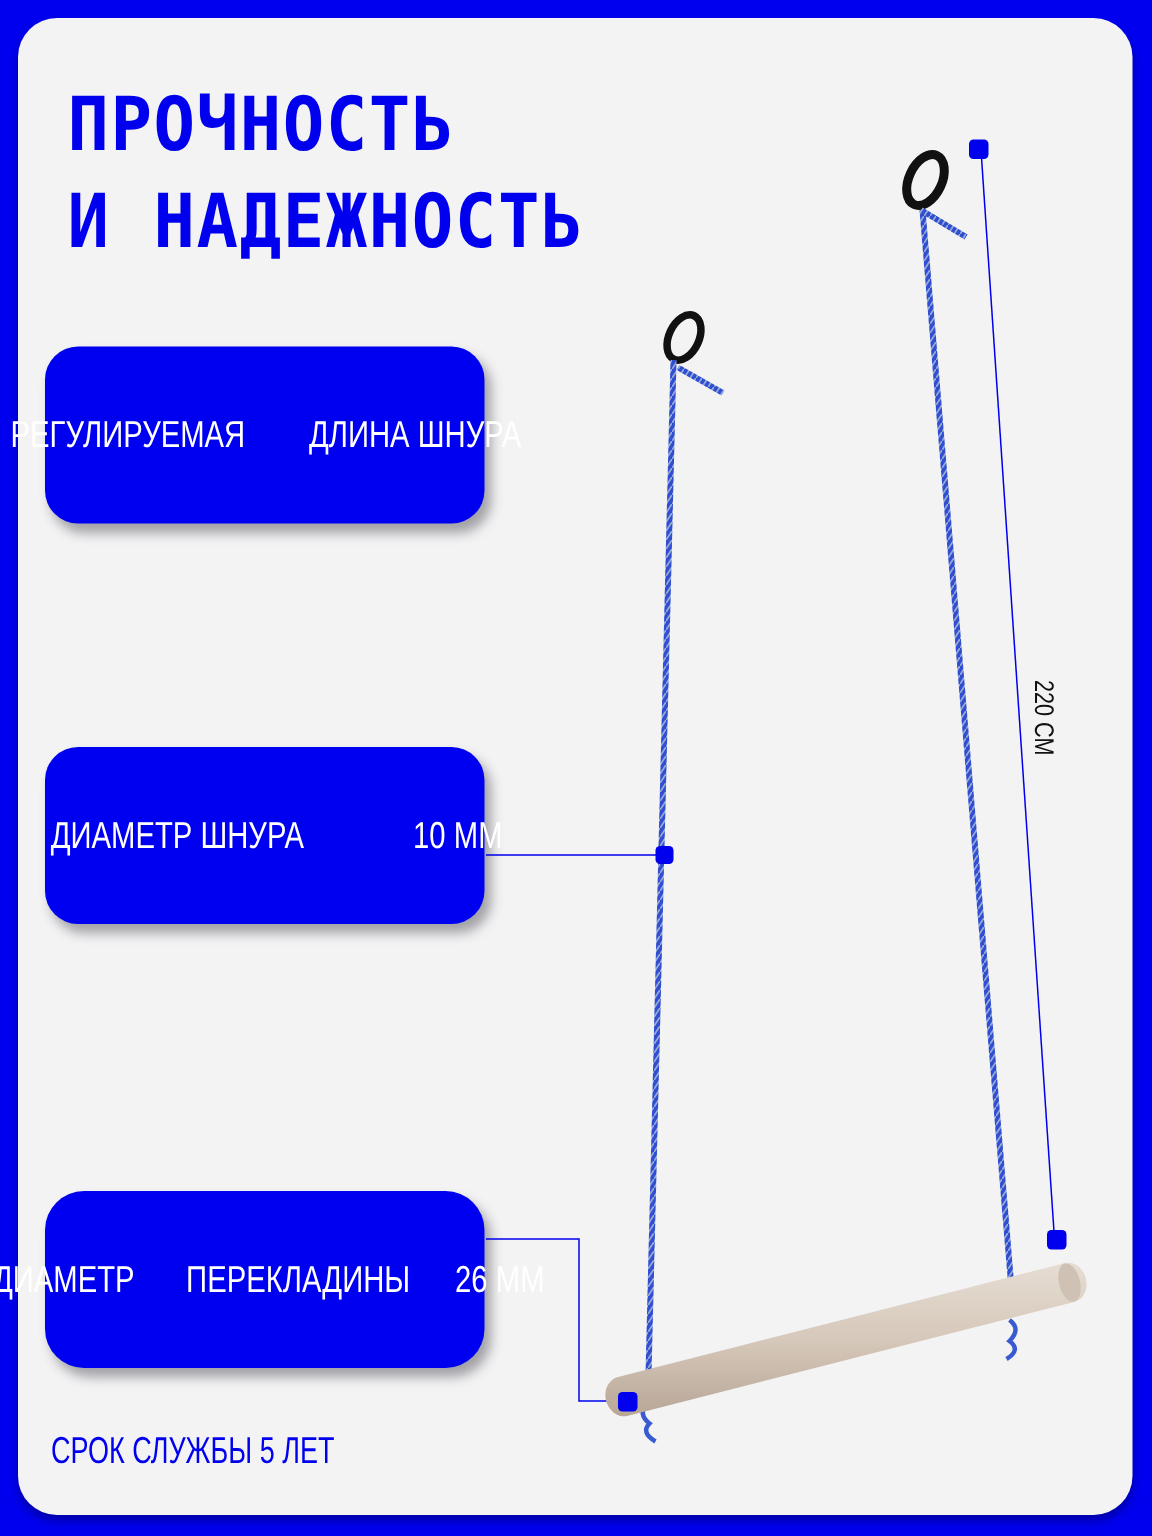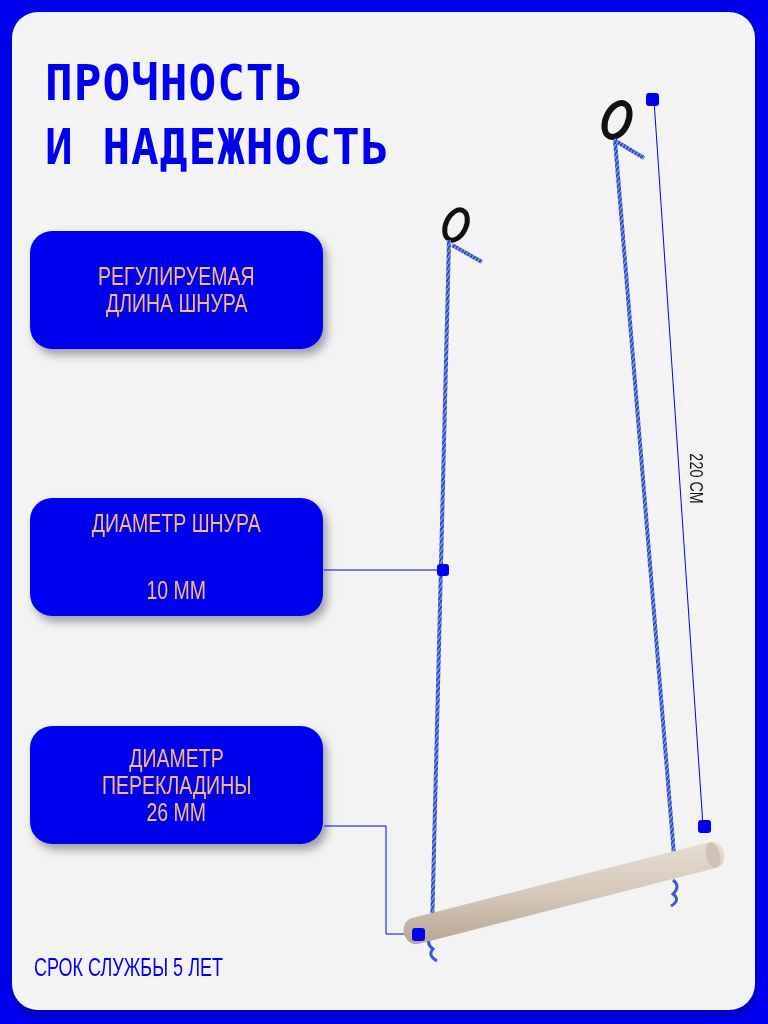--- a/index.html
+++ b/index.html
@@ -34,34 +34,34 @@
     .headline .line { display: block; }
     .pill {
       position: absolute;
       left: 30px;
       width: 293px;
       height: 118px;
       background: #0000f0;
       border-radius: 22px;
       box-shadow: 4px 6px 8px rgba(60,60,70,0.45);
       display: flex;
-      flex-direction: column;
+      flex-direction: row;
       align-items: center;
       justify-content: center;
-      color: #fdba74;
+      color: #ffffff;
       text-align: center;
       font-family: "Liberation Sans", sans-serif;
       font-size: 25px;
       line-height: 27px;
       text-transform: uppercase;
     }
     .pill span { display: block; transform: scaleX(0.78); white-space: nowrap; }
     .pill-1 { top: 231px; }
     .pill-2 { top: 498px; gap: 40px; }
-    .pill-3 { top: 726px; }
+    .pill-3 { top: 794px; border-radius: 26px; }
     .footer-note {
       position: absolute;
       left: 34px; top: 953px;
       color: #0000ee;
       font-size: 25px;
       text-transform: uppercase;
       transform: scaleX(0.72);
       transform-origin: left center;
       white-space: nowrap;
     }

